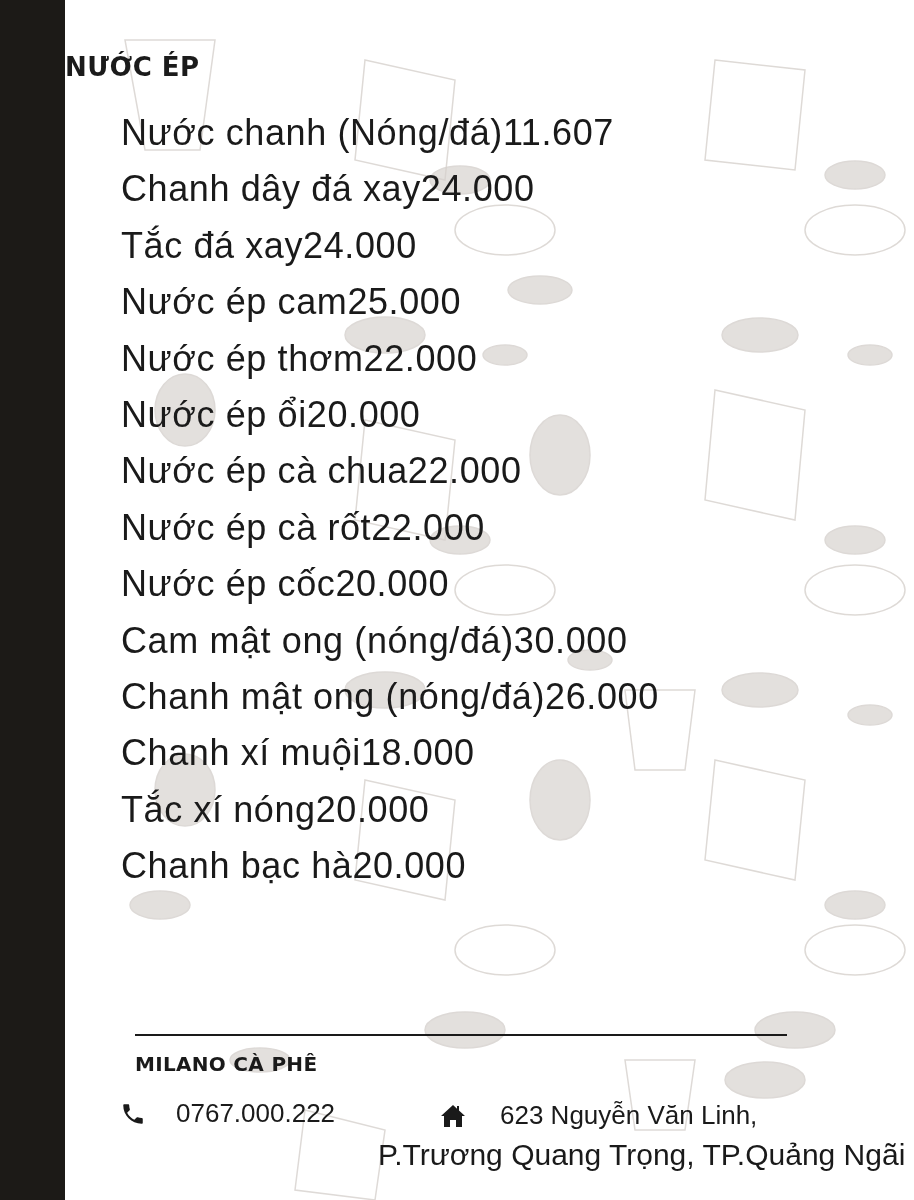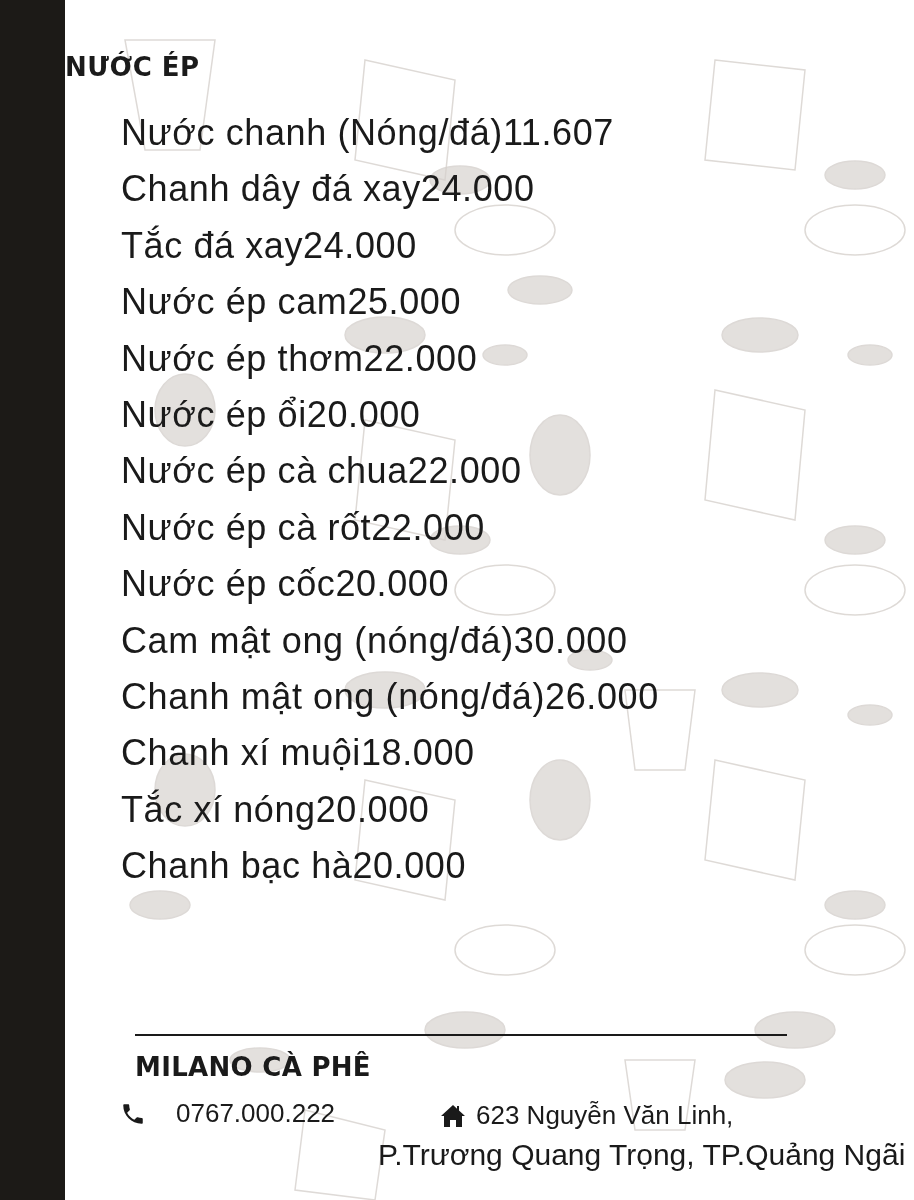--- a/index.html
+++ b/index.html
@@ -16,23 +16,23 @@
   .bg-pattern { position: absolute; left: 65px; top: 0; width: 849px; height: 1200px; pointer-events: none; }
   .title {
     position: absolute; top: 52px; left: 0; right: 0; margin-left: 65px;
     font-weight: bold; font-size: 26px; letter-spacing: 0.5px;
     font-family: "DejaVu Sans", sans-serif; color: #1b1b1b;
   }
   .menu { position: absolute; left: 121px; top: 110px; width: 735px; }
   .row { display: flex; justify-content: flex-start; align-items: baseline; height: 56.4px; line-height: 46px; font-size: 36px; letter-spacing: 0.6px; }
   .row .price { text-align: right; }
   .divider { position: absolute; left: 135px; top: 1034px; width: 652px; height: 2px; background: #1a1a1a; }
-  .brand { position: absolute; left: 135px; top: 1052px; font-weight: bold; font-size: 26px; font-family: "DejaVu Sans", sans-serif; letter-spacing: 0.3px; }
+  .brand { position: absolute; left: 135px; top: 1052px; font-weight: bold; font-size: 20px; font-family: "DejaVu Sans", sans-serif; letter-spacing: 0.3px; }
   .phone { position: absolute; left: 120px; top: 1098px; font-size: 26px; display: flex; align-items: center; gap: 30px; }
-  .addr1 { position: absolute; left: 440px; top: 1100px; font-size: 26px; display: flex; align-items: center; gap: 10px; }
+  .addr1 { position: absolute; left: 440px; top: 1100px; font-size: 26px; display: flex; align-items: center; gap: 34px; }
   .addr2 { position: absolute; left: 378px; top: 1138px; font-size: 30px; }
   svg { display: block; }
 </style>
 </head>
 <body>
 
 <div class="left-band"></div>
 
 <svg class="bg-pattern" width="849" height="1200" viewBox="0 0 849 1200">
   <g fill="#d8d3cf" stroke="#cfcac6" stroke-width="1.5" opacity="0.7">

